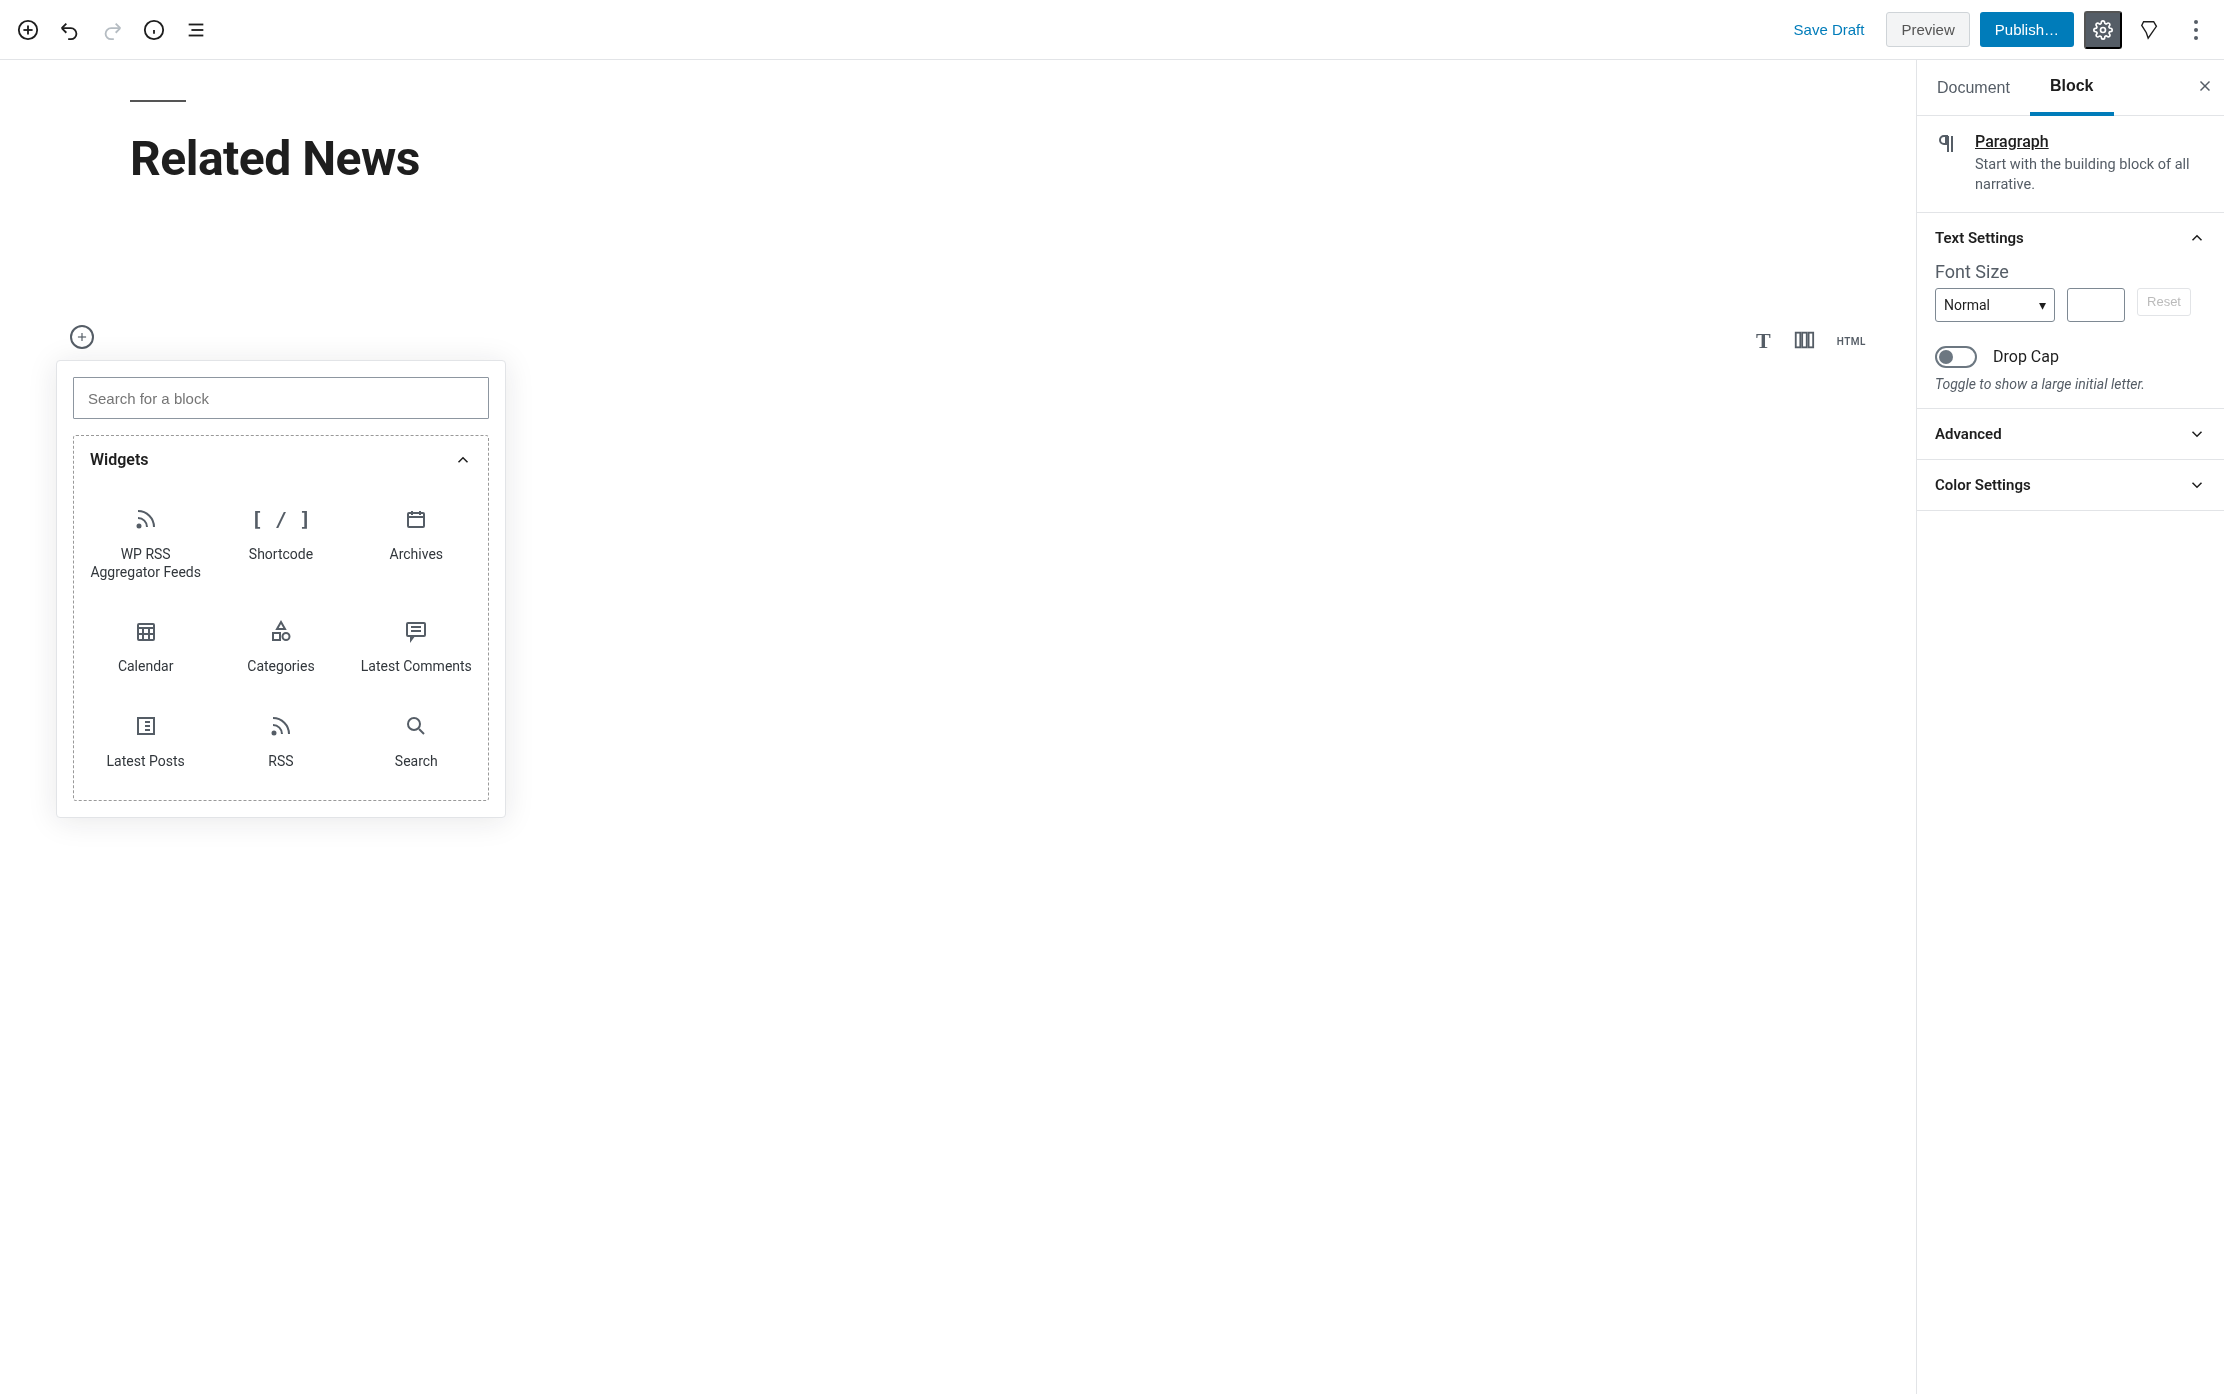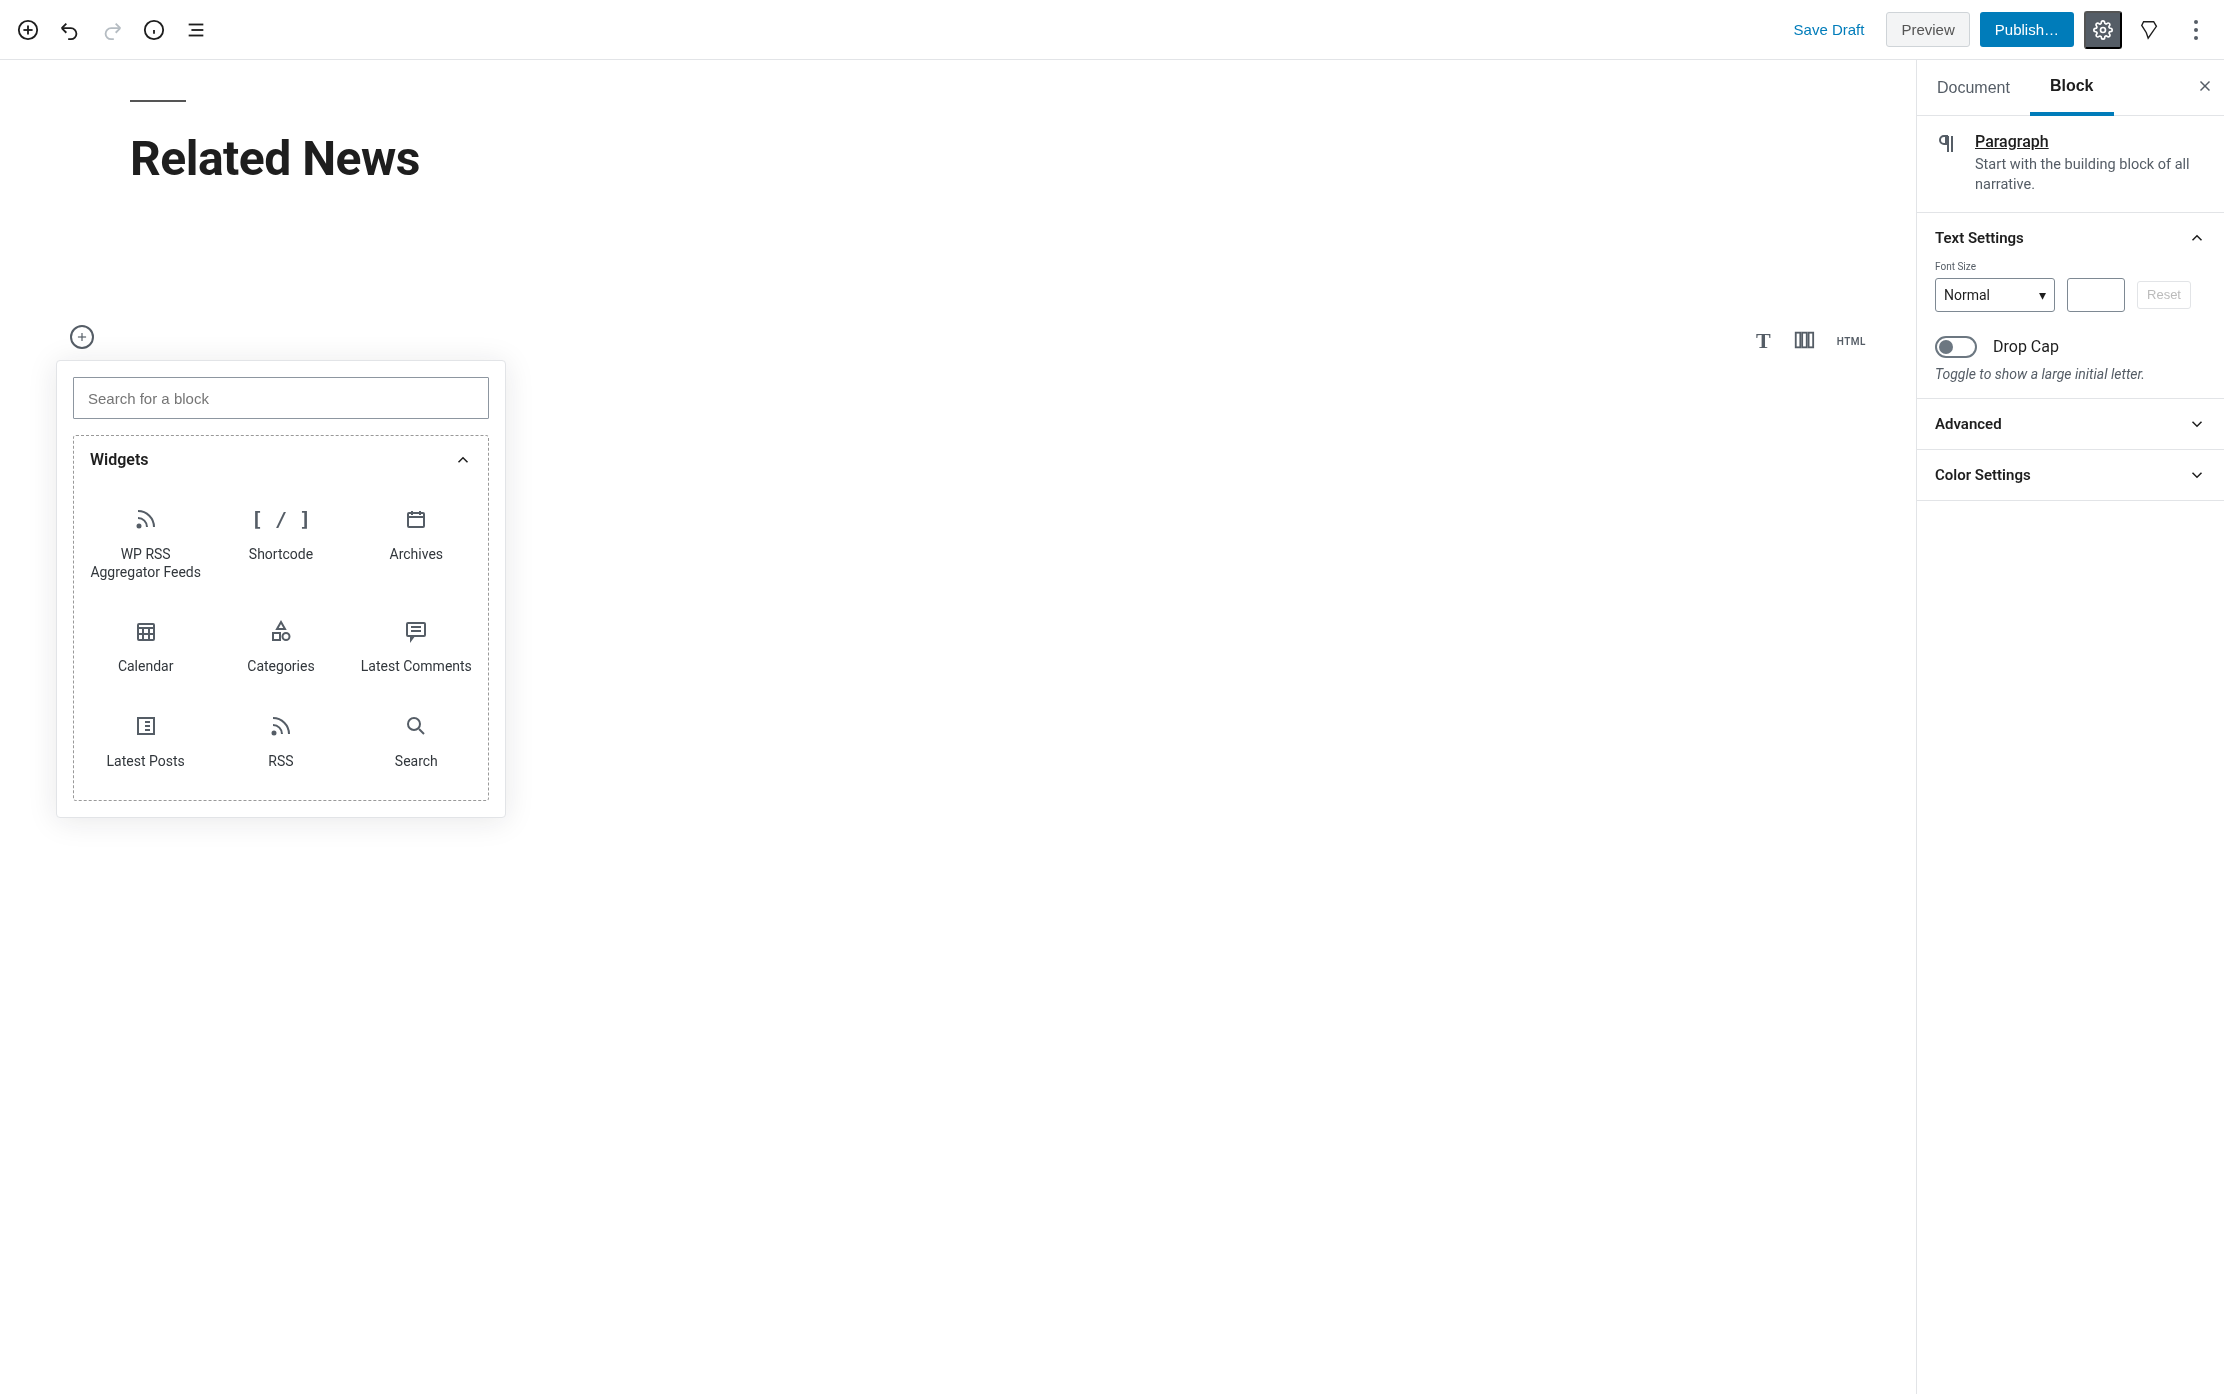--- a/index.html
+++ b/index.html
@@ -58,22 +58,22 @@
 
   .panel-section { border-bottom: 1px solid #e2e4e7; padding: 16px 18px; }
   .panel-section.block-info { display: flex; gap: 16px; }
   .panel-section.block-info .bi-icon-box { width: 28px; color: #555d66; }
   .panel-section.block-info h3 { font-size: 16px; font-weight: 500; margin-bottom: 4px; text-decoration: underline; }
   .panel-section.block-info p { font-size: 14.5px; color: #555d66; line-height: 1.4; }
 
   .section-header { display: flex; align-items: center; justify-content: space-between; cursor: pointer; }
   .section-header span { font-weight: 600; font-size: 15px; }
   .section-body { margin-top: 14px; }
-  .field-label { font-size: 10px; color: #555d66; margin-bottom: 6px; display: block; }
-  .font-row { display: flex; gap: 12px; align-items: center; }
+  .field-label { font-size: 18px; color: #555d66; margin-bottom: 6px; display: block; }
+  .font-row { display: flex; gap: 12px; align-items: flex-start; }
   .select-box { width: 120px; height: 34px; border: 1px solid #7e8993; border-radius: 3px; padding: 0 8px; display: flex; align-items: center; justify-content: space-between; font-size: 14px; }
   .num-input { width: 58px; height: 34px; border: 1px solid #7e8993; border-radius: 3px; }
   .reset-btn { height: 28px; width: 54px; border: 1px solid #e2e4e7; border-radius: 3px; background: #fff; color: #bbb; font-size: 13px; cursor: pointer;}
 
   .dropcap-row { display: flex; align-items: center; gap: 16px; margin-top: 24px; }
   .toggle { width: 42px; height: 22px; border: 2px solid #6c7781; border-radius: 12px; position: relative; background: #fff; cursor: pointer; }
   .toggle .knob { width: 14px; height: 14px; background: #6c7781; border-radius: 50%; position: absolute; left: 2px; top: 2px; }
   .dropcap-note { font-style: italic; font-size: 14px; color: #555d66; margin-top: 8px; }
 
 </style>

